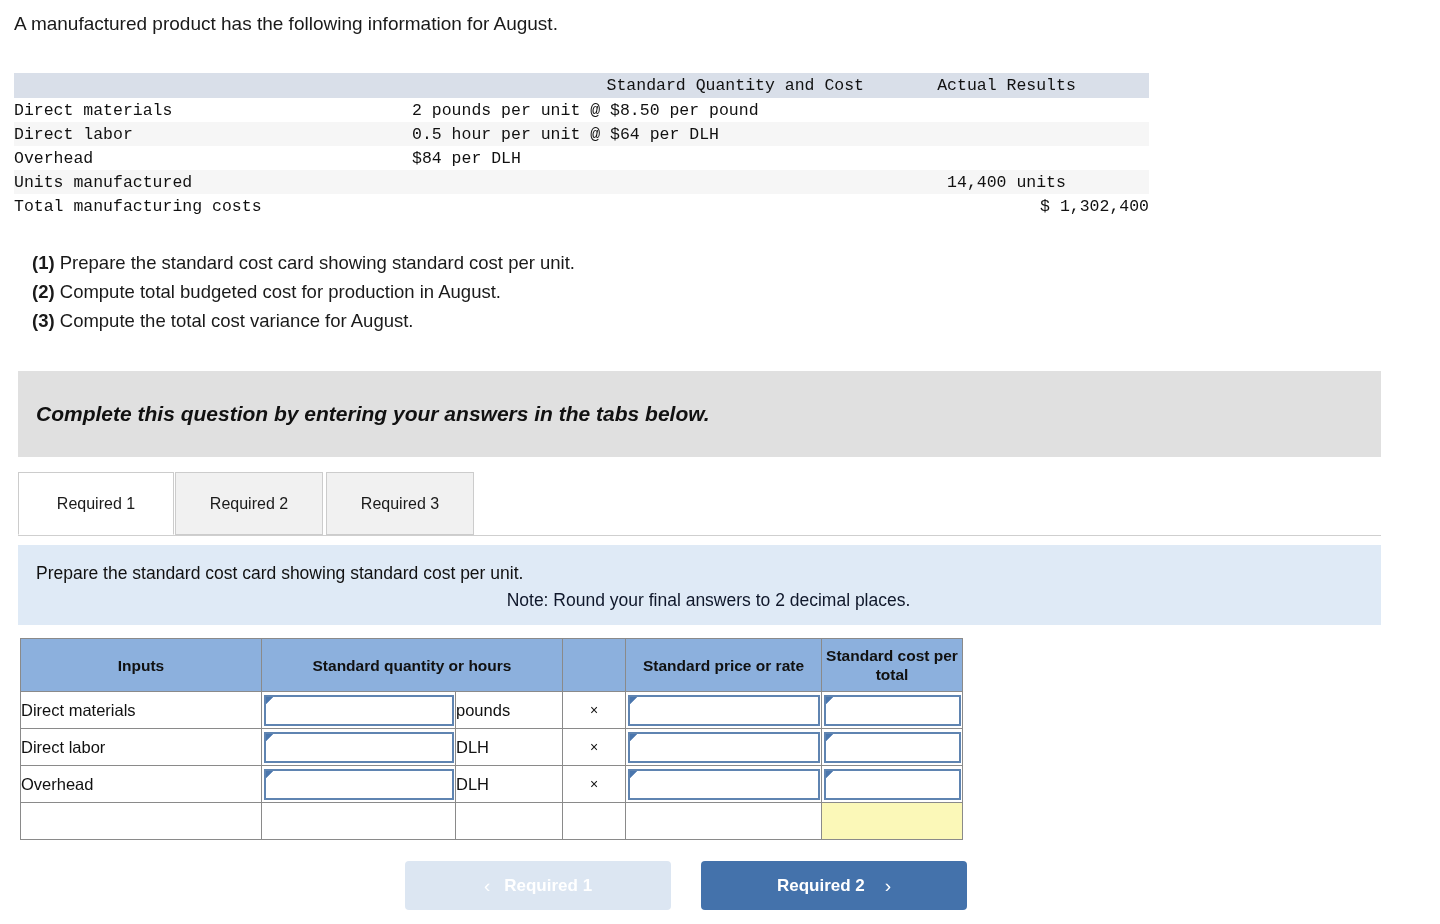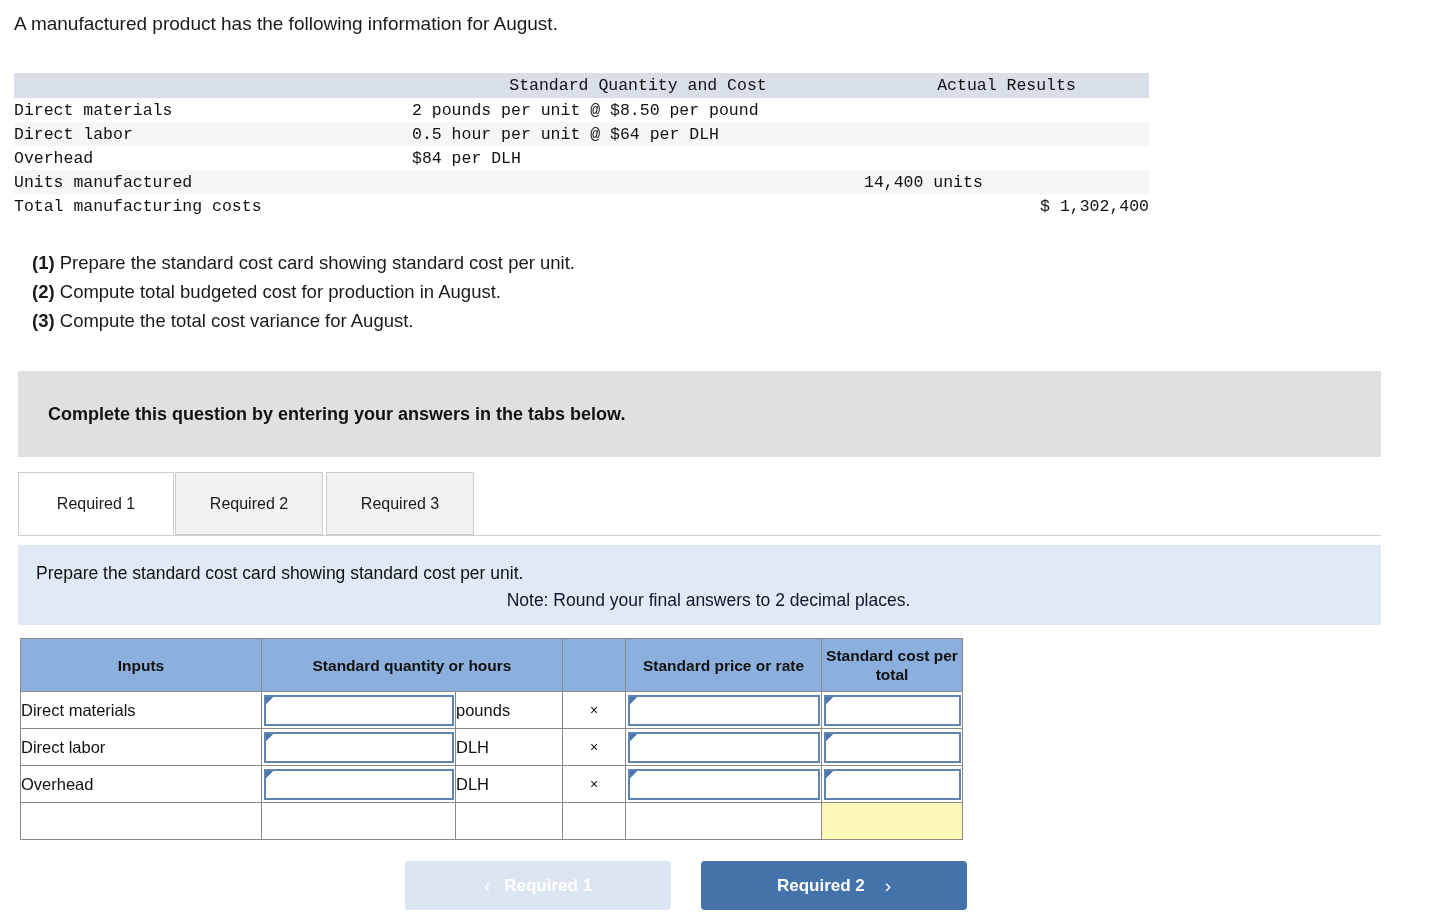--- a/index.html
+++ b/index.html
@@ -45,26 +45,26 @@
   .data-table td, .data-table th {
     padding: 0;
     border: 0;
     height: 24px;
     vertical-align: middle;
     font-weight: normal;
   }
   .data-table thead tr { background: #d9dfe9; }
   .data-table thead th { height: 25px; }
   .dt-head-blank { width: 398px; }
-  .dt-head-std { text-align: center; width: 452px; }
+  .dt-head-std { text-align: right; width: 452px; }
   .dt-head-act { text-align: center; width: 285px; padding-right: 24px; }
   .dt-row-alt { background: #f6f6f6; }
   .dt-label { padding-left: 24px; white-space: nowrap; }
   .dt-std { white-space: nowrap; }
-  .dt-act { text-align: left; padding-right: 10px; white-space: nowrap; }
+  .dt-act { text-align: center; padding-right: 10px; white-space: nowrap; }
   .dt-act-2 { text-align: right; padding-right: 80px; white-space: nowrap; }
 
   
   .reqs {
     position: absolute;
     left: 12px;
     top: 248px;
     font-size: 18.5px;
     line-height: 29px;
     color: #1a1a1a;
@@ -77,24 +77,25 @@
     position: absolute;
     left: 18px;
     top: 371px;
     width: 1363px;
     height: 86px;
     background: #e0e0e0;
     display: flex;
     align-items: center;
   }
   .gray-banner-text {
-    font-size: 18px;
+    font-size: 21px;
     font-weight: bold;
     color: #111111;
-    margin-left: 30px;
+    margin-left: 18px;
+    font-style: italic;
   }
 
   
   .tabbar {
     position: absolute;
     left: 18px;
     top: 472px;
     width: 1363px;
     height: 64px;
     border-bottom: 1px solid #cfcfcf;

